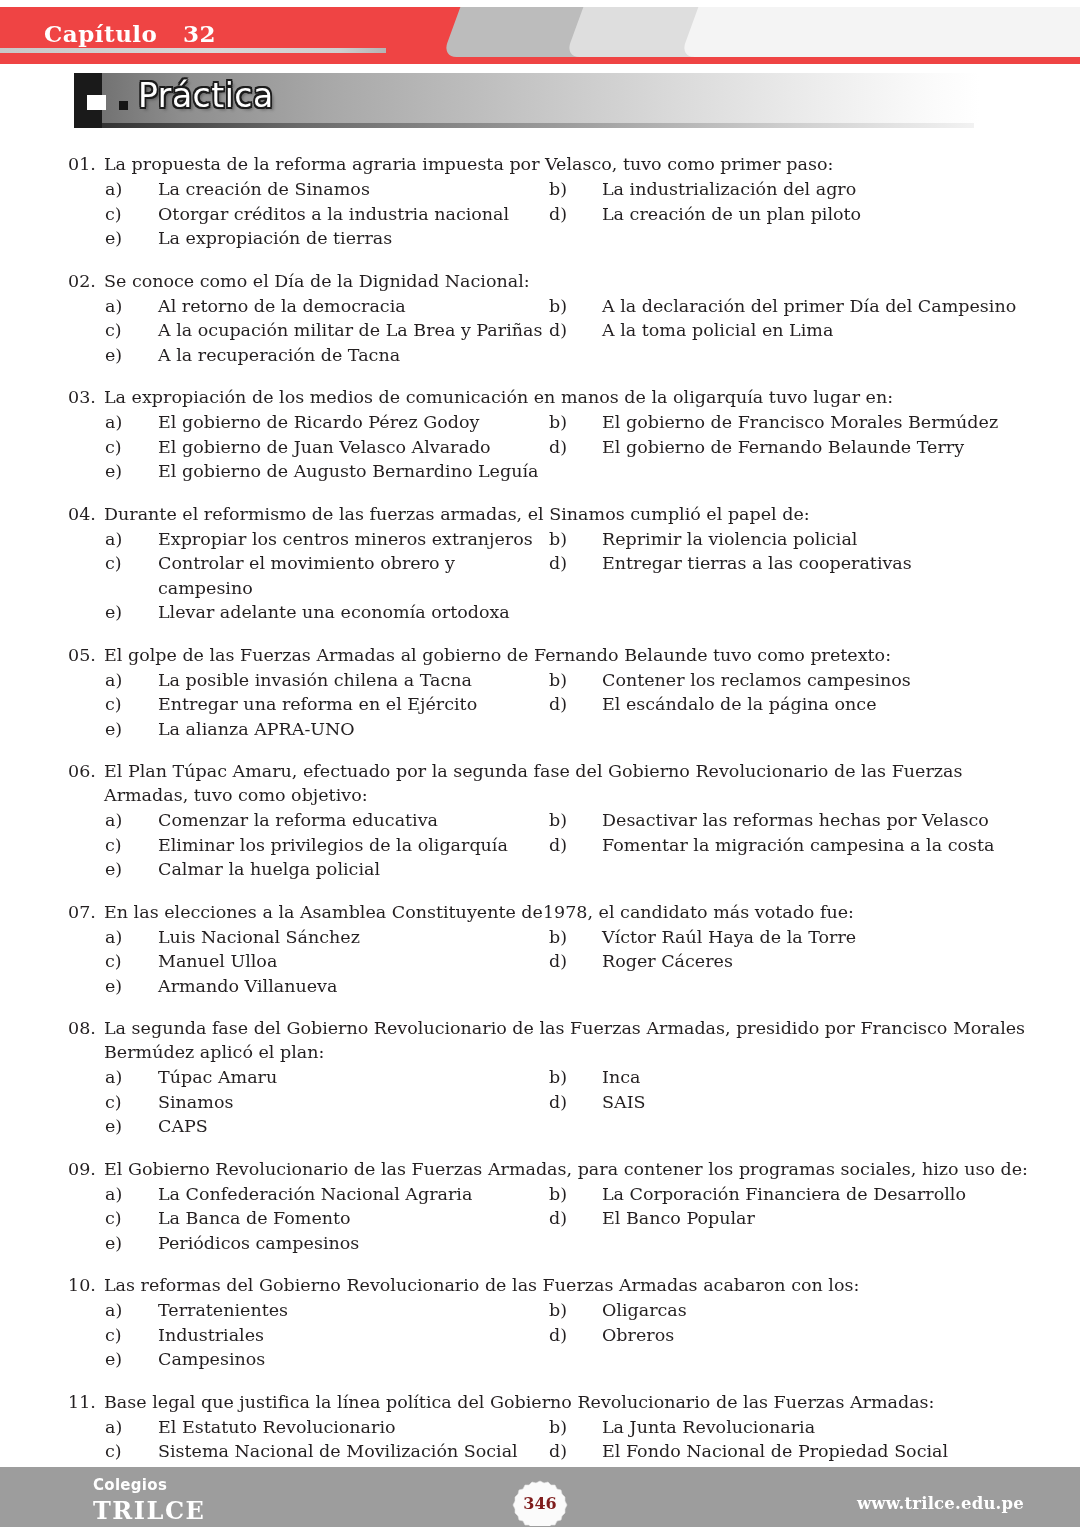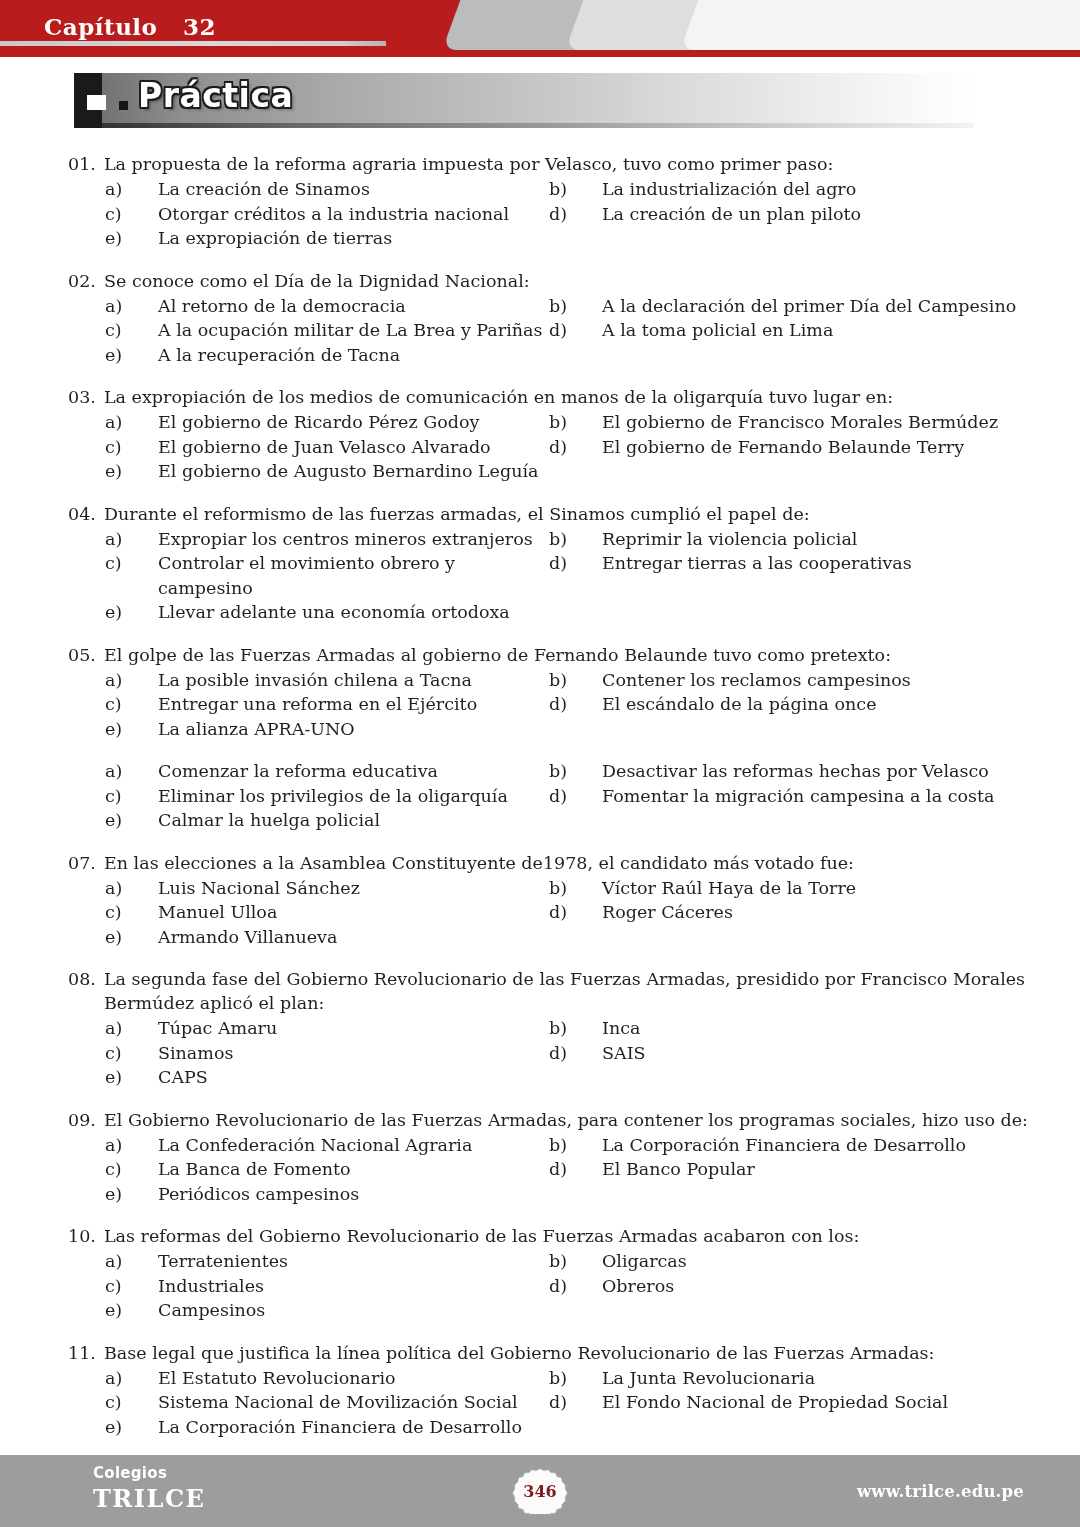--- a/index.html
+++ b/index.html
@@ -13,24 +13,24 @@
     height: 1527px;
     position: relative;
     overflow: hidden;
     font-family: "DejaVu Serif", "Liberation Serif", serif;
     color: #231f20;
   }
 
   
   .chapter-header {
     position: absolute;
-    left: 0; top: 0;
+    left: 0; top: 7px;
     width: 1080px;
     height: 57px;
-    background: #b91c1c;
+    background: #ef4444;
     overflow: hidden;
   }
   .chapter-header .band-slant {
     position: absolute;
     top: -4px;
     height: 54px;
     transform: skewX(-20deg);
     border-bottom-left-radius: 14px;
     border-bottom-right-radius: 4px;
   }
@@ -105,21 +105,21 @@
     top: 28px;
     width: 9px;
     height: 9px;
     background: #151515;
   }
   .practice-label {
     position: absolute;
     left: 64px;
     top: 3px;
     font-family: "DejaVu Sans", "Liberation Sans", sans-serif;
-    font-weight: bold;
+    font-weight: normal;
     font-style: normal;
     font-size: 33px;
     letter-spacing: 0.5px;
     color: #ffffff;
     text-shadow:
        -1.6px -1.6px 0 #1c1c1c,
         1.6px -1.6px 0 #1c1c1c,
        -1.6px  1.6px 0 #1c1c1c,
         1.6px  1.6px 0 #1c1c1c,
         0 -1.8px 0 #1c1c1c,
@@ -182,21 +182,21 @@
     flex: 1 1 auto;
     margin-left: 23px;
   }
 
   
   .footer {
     position: absolute;
     left: 0;
     bottom: 0;
     width: 1080px;
-    height: 72px;
+    height: 60px;
     background: #9d9d9d;
   }
   .footer-logo {
     position: absolute;
     left: 93px;
     top: 10px;
     color: #ffffff;
     font-family: "DejaVu Serif", "Liberation Serif", serif;
   }
   .footer-logo .colegios {
@@ -431,20 +431,24 @@
         </div>
         <div class="opt-row">
           <div class="opt opt-e">
             <span class="opt-letter">e)</span>
             <span class="opt-label">La alianza APRA-UNO</span>
           </div>
         </div>
       </div>
     </div>
     <div class="question">
+      <div class="q-head">
+        <div class="q-num">06.</div>
+        <div class="q-text">El Plan Túpac Amaru, efectuado por la segunda fase del Gobierno Revolucionario de las Fuerzas Armadas, tuvo como objetivo:</div>
+      </div>
       <div class="options">
         <div class="opt-row">
           <div class="opt opt-a">
             <span class="opt-letter">a)</span>
             <span class="opt-label">Comenzar la reforma educativa</span>
           </div>
           <div class="opt opt-b">
             <span class="opt-letter">b)</span>
             <span class="opt-label">Desactivar las reformas hechas por Velasco</span>
           </div>

